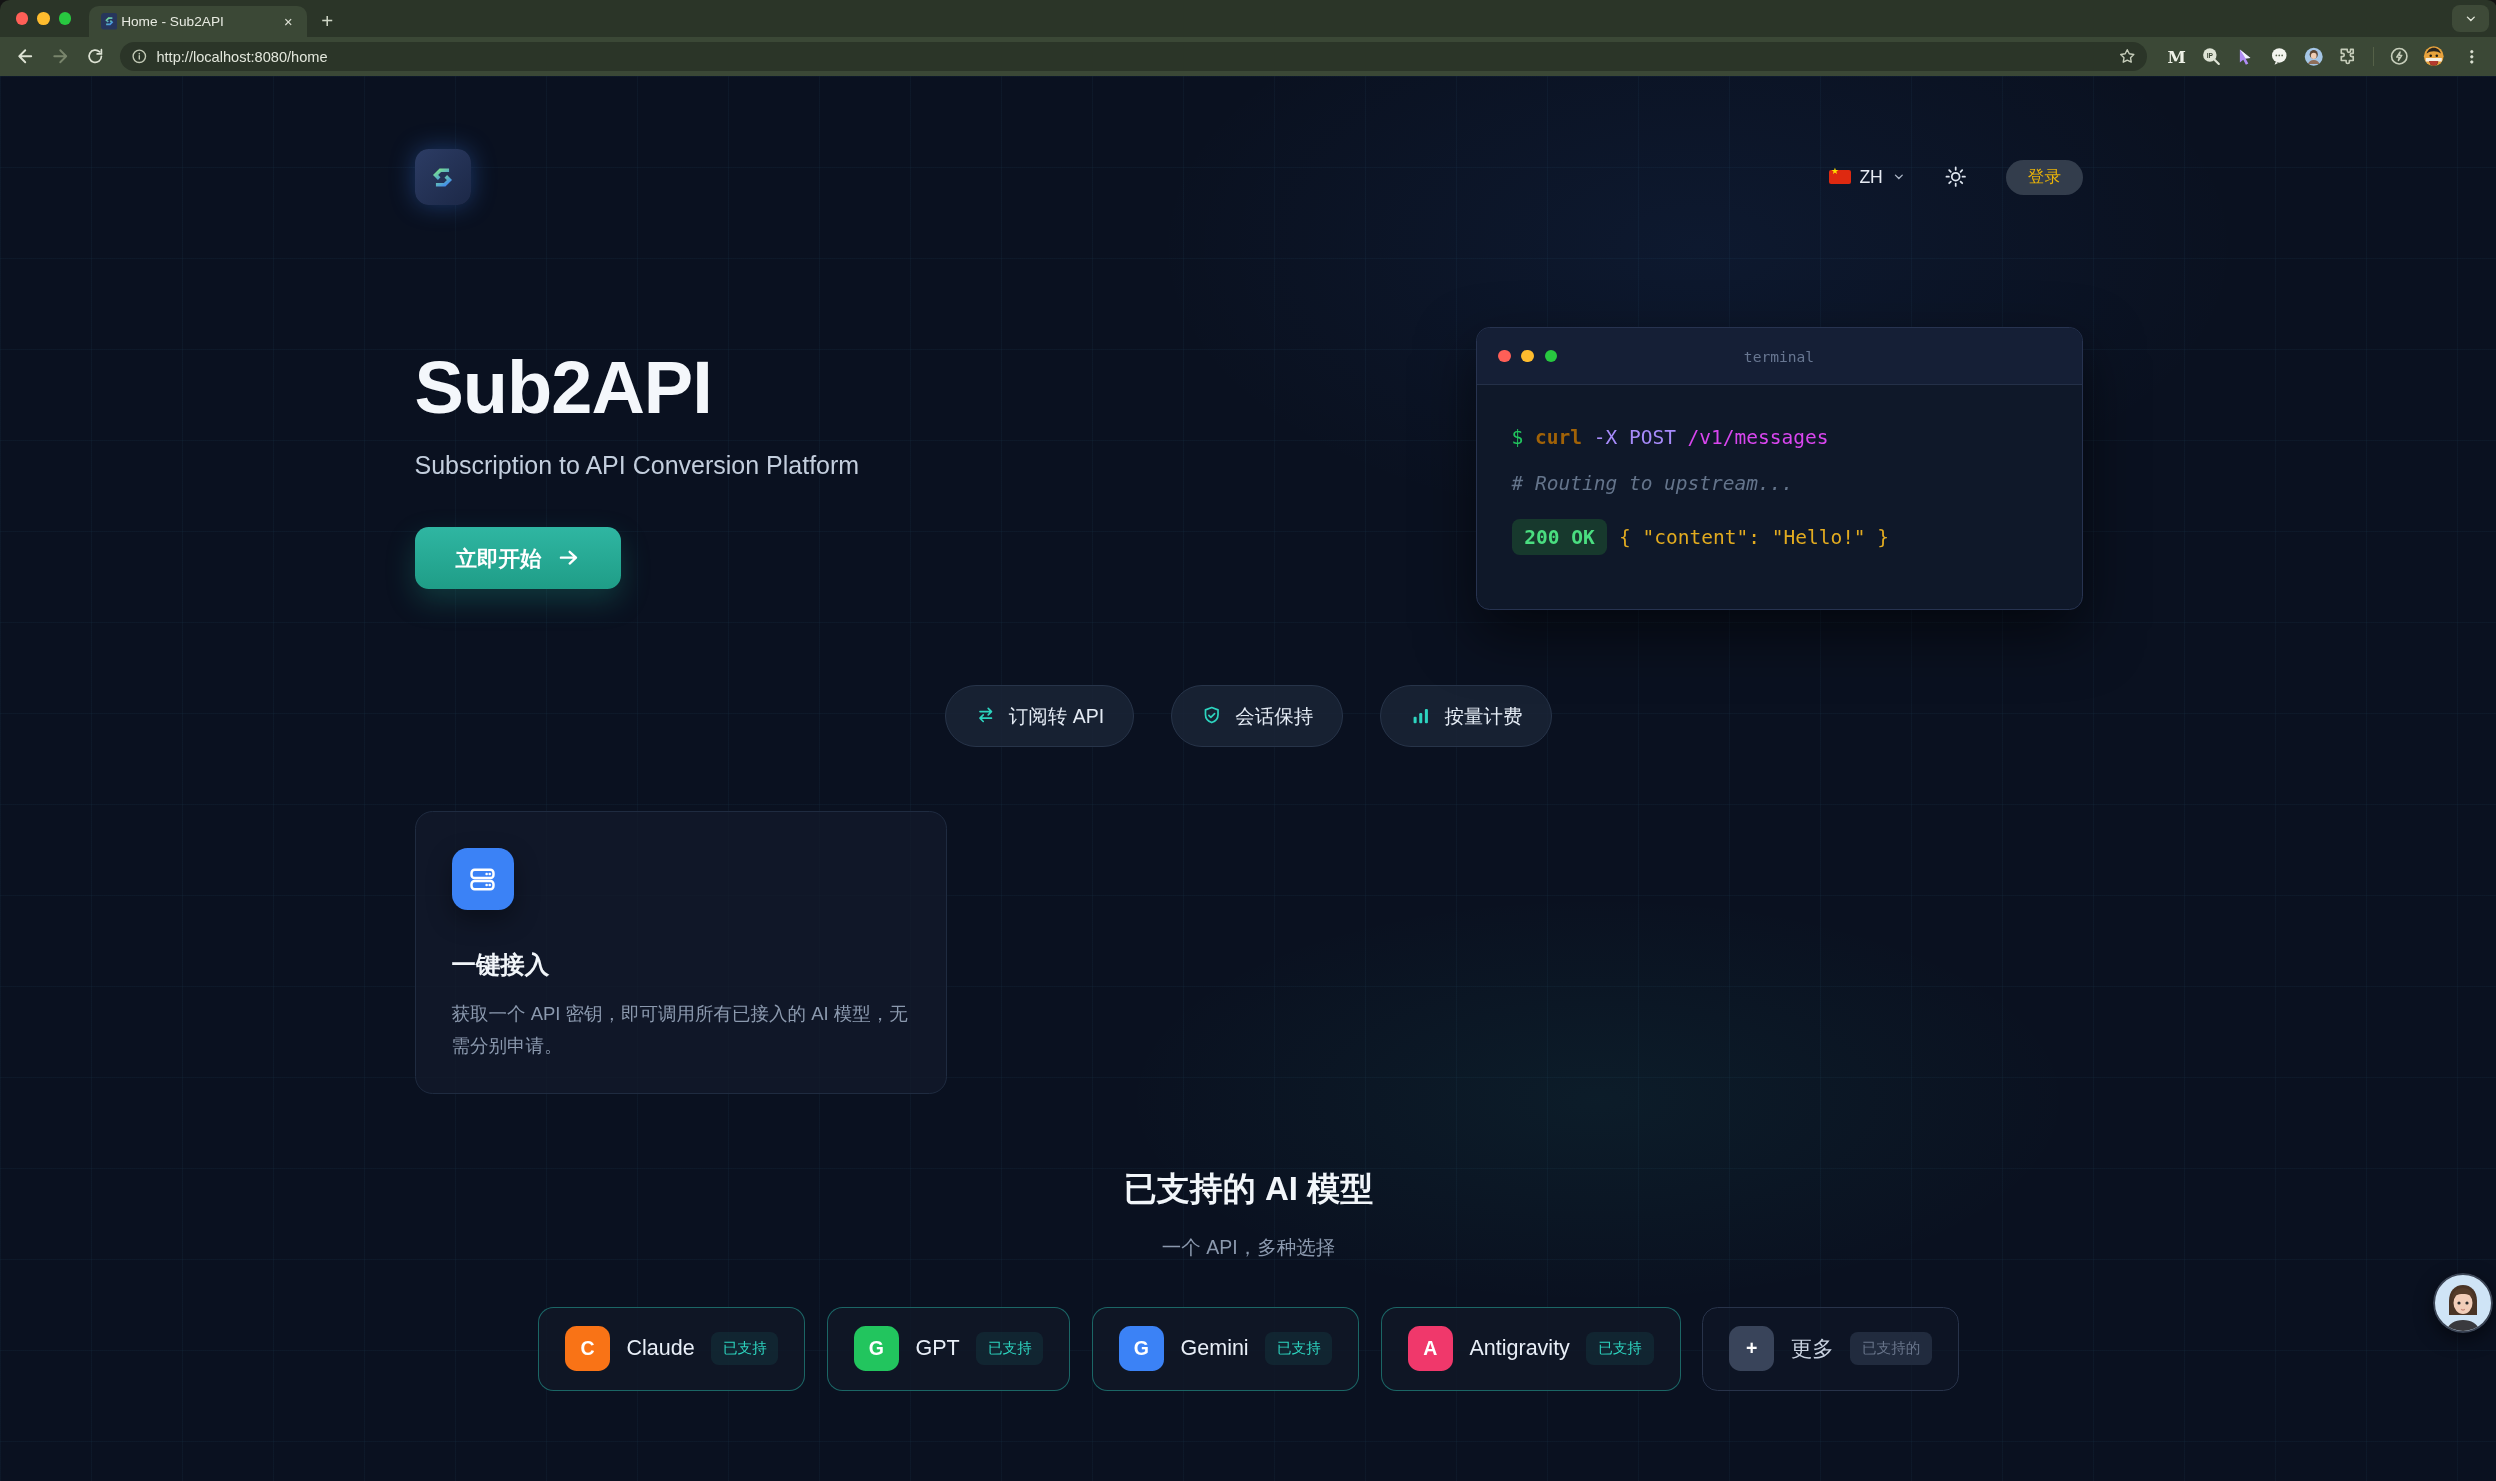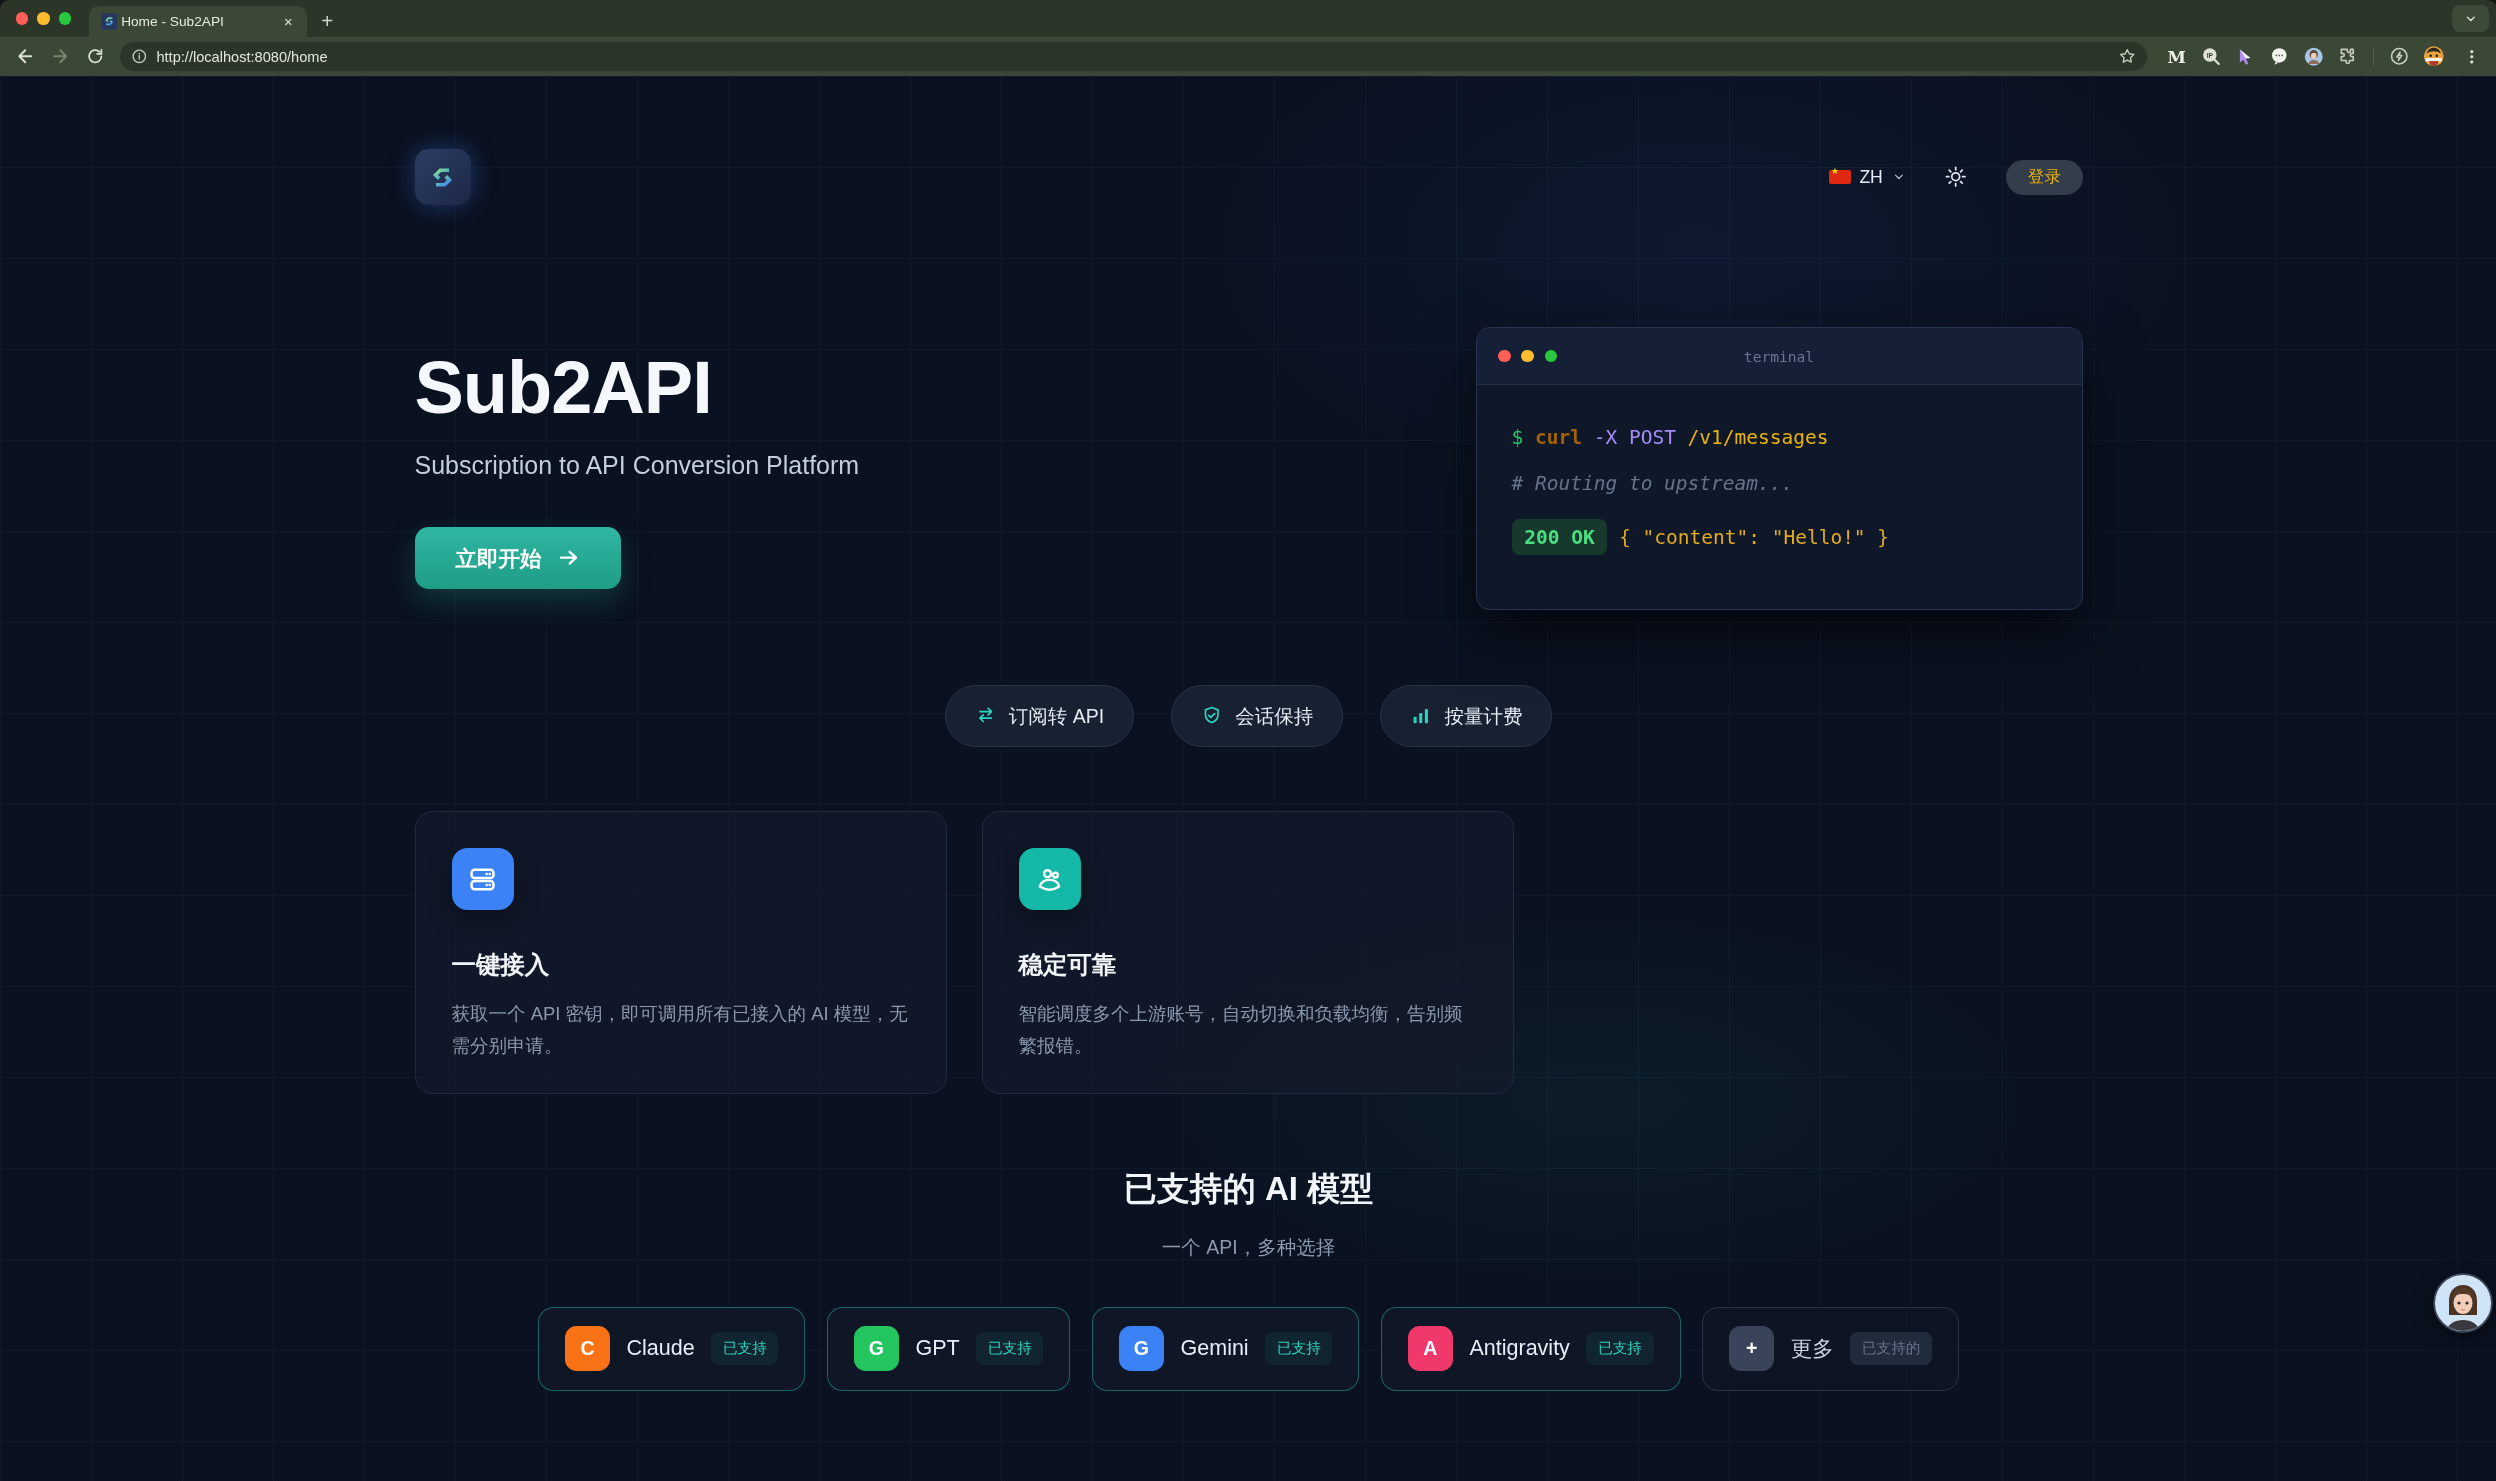--- a/index.html
+++ b/index.html
@@ -54,21 +54,21 @@
   .hero-sub { margin-top:25px; color:#c3cedd; font-size:25px; }
   .cta { margin-top:47px; display:inline-flex; align-items:center; gap:15.6px; height:62px; padding:0 41px; border-radius:13.7px; background:linear-gradient(180deg,#2fb6a2,#1f9d87); color:#fff; font-size:21.5px; font-weight:bold; box-shadow:0 11.7px 29px rgba(32,170,145,.25); }
 
   .terminal { position:absolute; right:0; top:0; width:607px; height:283px; background:#0f1829; border:1px solid #273350; border-radius:13.7px; box-shadow:0 23.4px 59px rgba(0,0,0,.55); overflow:hidden; }
   .t-head { height:57px; background:#151f36; border-bottom:1px solid #243048; display:flex; align-items:center; padding:0 21.5px; position:relative; }
   .t-dots { display:flex; gap:10.7px; }
   .t-dot { width:12.7px; height:12.7px; border-radius:50%; }
   .t-title { position:absolute; left:0; right:0; text-align:center; color:#687792; font-size:14.6px; font-family:"DejaVu Sans Mono",monospace; }
   .t-body { padding:41px 35px; font-family:"DejaVu Sans Mono",monospace; font-size:19.5px; }
   .t-line { white-space:pre; margin-bottom:23.4px; display:flex; align-items:center; }
-  .c-prompt { color:#22c55e; } .c-cmd { color:#a16207;font-weight:bold; } .c-flag { color:#a78bfa; } .c-path { color:#eab308; }
+  .c-prompt { color:#22c55e; } .c-cmd { color:#a16207;font-weight:bold; } .c-flag { color:#a78bfa; } .c-path { color:#d946ef; }
   .c-comment { color:#64748b; font-style:italic; }
   .c-status { color:#4ade80; background:#17392d; border-radius:7.8px; padding:6.8px 12.7px; font-weight:bold; }
   .c-json { color:#e2ab20; }
 
   .pills { margin-top:75px; display:flex; justify-content:center; gap:37px; }
   .pill { height:62px; padding:0 29px; border-radius:31px; background:rgba(26,36,54,.85); border:1px solid #273449; display:flex; align-items:center; gap:12.7px; color:#e4ebf4; font-size:19.5px; }
 
   .cards { margin-top:64px; display:flex; gap:35px; }
   .card { width:532px; height:283px; background:rgba(19,27,43,.72); border:1px solid #1f2b40; border-radius:17.6px; padding:36px; }
   .card-icon { width:62px; height:62px; border-radius:15.6px; display:flex; align-items:center; justify-content:center; box-shadow:0 9.8px 25px rgba(0,0,0,.35); }
@@ -309,31 +309,20 @@
                 <rect x="3.5" y="4.5" width="17" height="6.4" rx="2.4" fill="none" stroke="#fff" stroke-width="1.9"></rect>
                 <rect x="3.5" y="13.1" width="17" height="6.4" rx="2.4" fill="none" stroke="#fff" stroke-width="1.9"></rect>
                 <circle cx="15.2" cy="7.7" r="1" fill="#fff"></circle>
                 <circle cx="17.6" cy="7.7" r="1" fill="#fff"></circle>
                 <circle cx="15.2" cy="16.3" r="1" fill="#fff"></circle>
                 <circle cx="17.6" cy="16.3" r="1" fill="#fff"></circle>
               </svg>
           </div>
           <div class="card-title">一键接入</div>
           <div class="card-desc">获取一个 API 密钥，即可调用所有已接入的 AI 模型，无需分别申请。</div>
-        </div>
-        <div class="card">
-          <div class="card-icon" style="background: rgb(20, 184, 166);">
-            <svg width="31" height="31" viewBox="0 0 24 24">
-                <circle cx="10.5" cy="7.5" r="2.7" fill="none" stroke="#fff" stroke-width="1.9"></circle>
-                <circle cx="16.6" cy="8.6" r="1.9" fill="none" stroke="#fff" stroke-width="1.9"></circle>
-                <path d="M4.5 17.5c.8-3.4 3.8-5.2 7.5-5.2 3.8 0 6.8 1.8 7.5 5.2-2.3 1.6-4.8 2.4-7.5 2.4s-5.2-.8-7.5-2.4z" fill="none" stroke="#fff" stroke-width="1.9" stroke-linejoin="round"></path>
-              </svg>
-          </div>
-          <div class="card-title">稳定可靠</div>
-          <div class="card-desc">智能调度多个上游账号，自动切换和负载均衡，告别频繁报错。</div>
         </div>
       </div>
 
       <div class="models-title">已支持的 AI 模型</div>
       <div class="models-sub">一个 API，多种选择</div>
 
       <div class="chips">
         <div class="chip">
           <div class="chip-ic" style="background: rgb(249, 115, 22);">C</div>
           <span class="chip-name">Claude</span>

